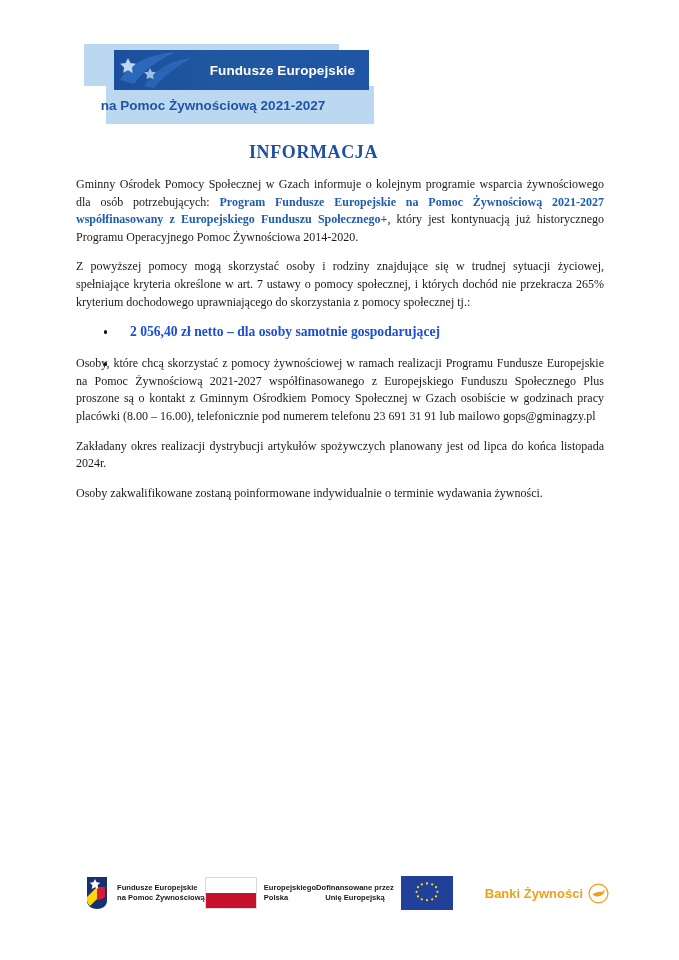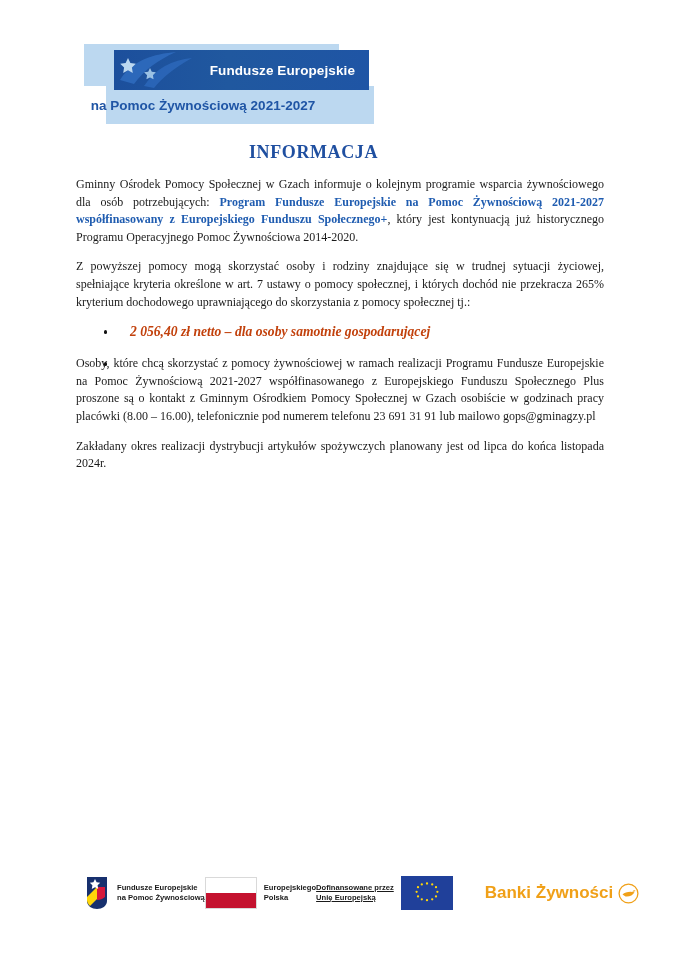--- a/index.html
+++ b/index.html
@@ -63,21 +63,21 @@
     white-space: nowrap;
   }
   .hl-stars {
     position: absolute;
     left: 0; top: 0;
     width: 80px; height: 40px;
     overflow: hidden;
   }
   .hl-line2 {
     position: absolute;
-    left: 12px; top: 44px;
+    left: 22px; top: 44px;
     width: 214px; height: 34px;
     display: flex;
     align-items: center;
     justify-content: center;
   }
   .hl-line2-text {
     color: #1f55a5;
     font-family: "Liberation Sans", "DejaVu Sans", sans-serif;
     font-weight: bold;
     font-size: 13.5px;
@@ -123,22 +123,21 @@
     margin: 0 0 10px 0;
     padding: 0;
   }
   ul.bullets li {
     position: relative;
     padding-left: 54px;
     font-size: 13.6px;
     font-weight: bold;
     line-height: 17px;
     margin-bottom: 15px;
-    color: #c2410c;
-    font-style: italic;
+    color: #1d4ed8;
   }
   ul.bullets li .bullet-dot {
     position: absolute;
     left: 28px;
     top: 7px;
     width: 3.4px;
     height: 3.4px;
     border-radius: 50%;
     background: #111;
   }
@@ -159,21 +158,21 @@
     height: 44px;
   }
   .f-label {
     font-family: "Liberation Sans", "DejaVu Sans", sans-serif;
     font-size: 7.6px;
     font-weight: bold;
     line-height: 10px;
     color: #1a1a1a;
     white-space: nowrap;
   }
-  .f-label.right { text-align: left; text-decoration: underline; }
+  .f-label.right { text-align: center; }
 
   .fe-mark { width: 26px; height: 36px; margin-right: 7px; }
   .pl-flag {
     width: 52px; height: 32px;
     margin-right: 7px;
     border: 0.6px solid #d9d9d9;
     box-sizing: border-box;
   }
   .pl-flag .pl-top { height: 50%; background: #ffffff; }
   .pl-flag .pl-bot { height: 50%; background: #c4122f; }
@@ -185,21 +184,21 @@
   }
   .divider-bar {
     width: 2.4px;
     height: 38px;
     background: #111;
     margin: 0 16px;
   }
   .bz-text {
     font-family: "Liberation Sans", "DejaVu Sans", sans-serif;
     font-weight: bold;
-    font-size: 17px;
+    font-size: 13px;
     color: #f0a018;
     white-space: nowrap;
     margin-right: 5px;
   }
   .bz-mark { width: 21px; height: 21px; }
 
   .sp8 { width: 26px; }
   .sp10 { width: 30px; }
 </style>
 </head>
@@ -239,20 +238,21 @@
 
     <ul class="bullets">
       <li><span class="bullet-dot"></span><span>2 056,40 zł netto – dla osoby samotnie gospodarującej</span></li>
       <li><span class="bullet-dot"></span></li>
     </ul>
 
     <p class="para">Osoby, które chcą skorzystać z pomocy  żywnościowej w ramach realizacji Programu Fundusze Europejskie na Pomoc Żywnościową 2021-2027 współfinasowanego z Europejskiego Funduszu Społecznego Plus proszone są o kontakt z Gminnym Ośrodkiem Pomocy Społecznej w Gzach osobiście w godzinach pracy placówki (8.00 – 16.00), telefonicznie pod numerem telefonu 23 691 31 91 lub mailowo gops@gminagzy.pl</p>
 
     <p class="para">Zakładany okres realizacji dystrybucji artykułów spożywczych planowany jest od lipca do końca listopada 2024r.</p>
 
+    <p class="para">Osoby zakwalifikowane zostaną poinformowane indywidualnie o terminie wydawania żywności.</p>
   </div>
 
   <div class="footer">
 
     <div class="f-item">
       <span class="fe-mark">
         <svg width="26" height="36" viewBox="0 0 26 36">
           <path d="M3 2 L23 2 L23 26 C23 31 18 34 13 34 C8 34 3 31 3 26 Z" fill="#17306e"></path>
           <path d="M3 22 L13 12 L13 24 L6 31 C4 29 3 27 3 25 Z" fill="#ffd60a"></path>
           <path d="M13 12 L13 25 C16 25 19 24 21 22 L21 12 Z" fill="#d6193c"></path>

